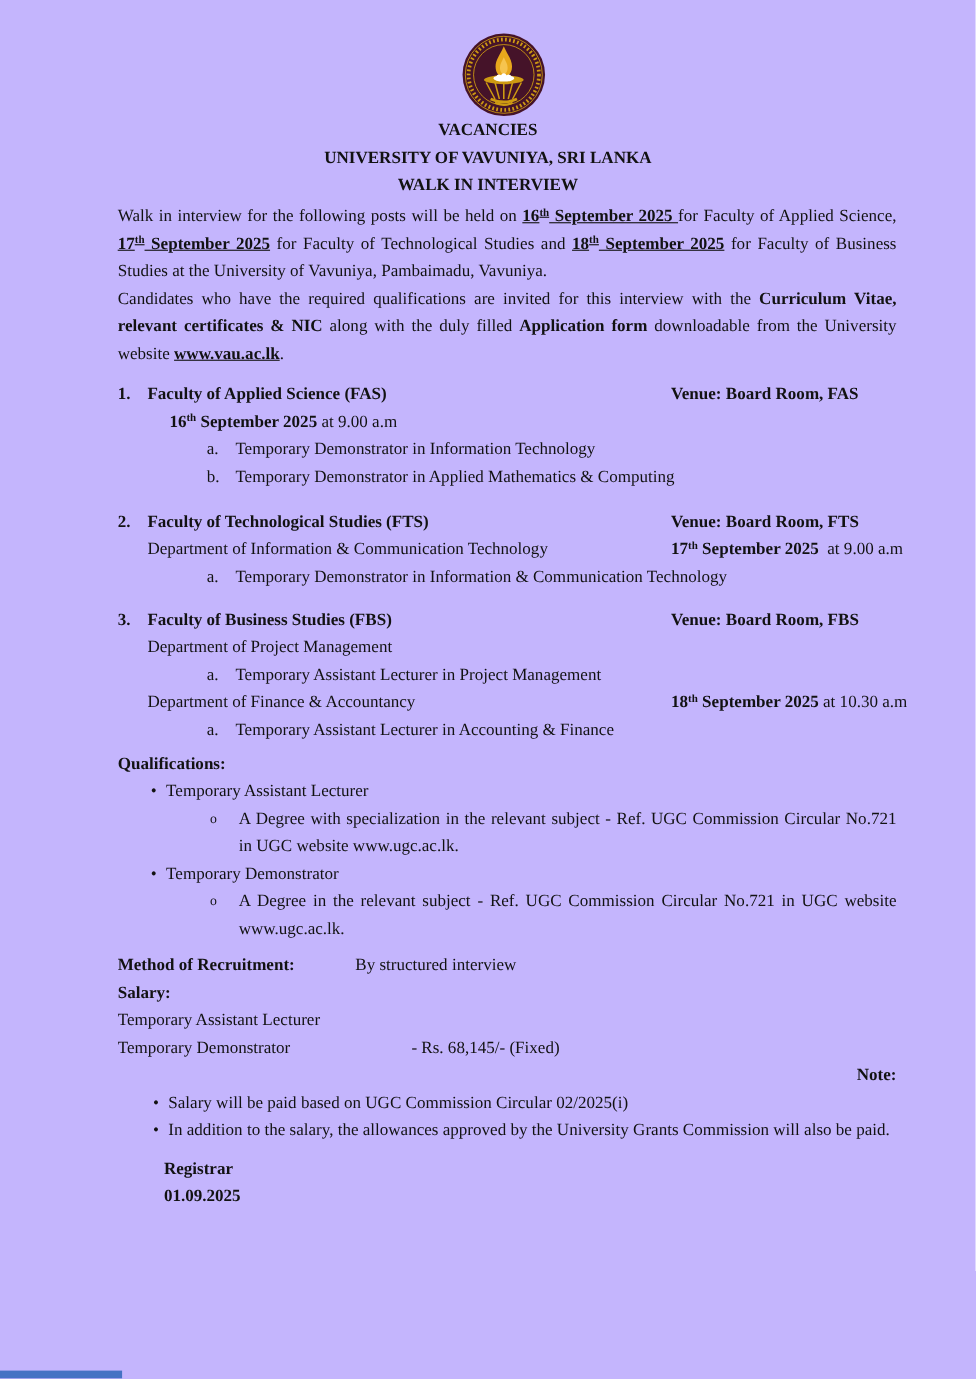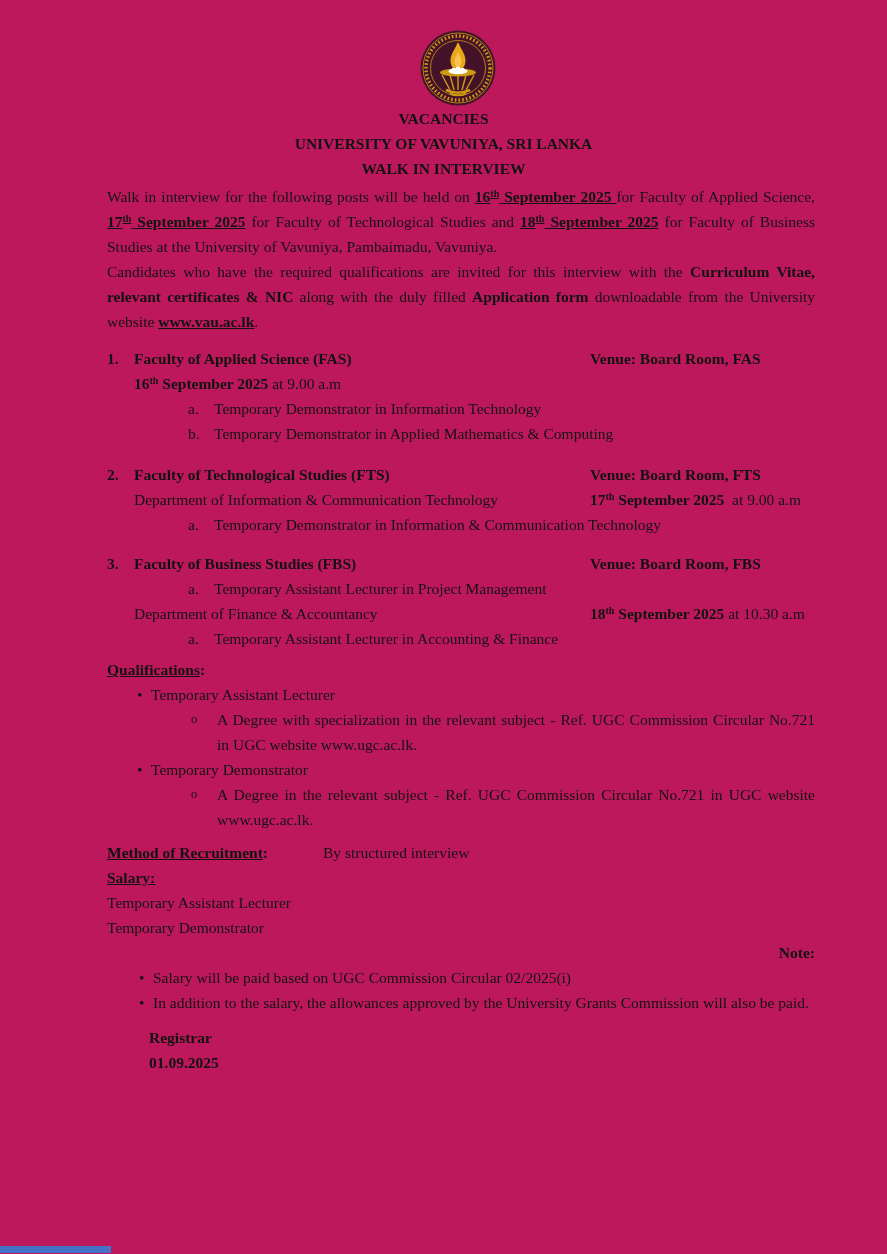--- a/index.html
+++ b/index.html
@@ -1,39 +1,39 @@
 <!DOCTYPE html>
 <html><head>
 <meta charset="utf-8">
 <style>
   html,body{margin:0;padding:0;background:#ffffff;}
   .page{
-    position:relative;width:887px;height:1254px;background:#be185d;
+    position:relative;width:887px;height:1254px;background:#c4b5fd;
     font-family:"Liberation Serif","DejaVu Serif",serif;
     font-size:15.5px;line-height:25px;color:#121212;overflow:hidden;
   }
   .content{padding:0 72px 0 107px;}
   .b{font-weight:700;font-family:Liberation Serif, serif;}
   .u{text-decoration:underline;}
   .sup{font-size:10px;vertical-align:5px;line-height:0;}
   .logo{width:76px;height:76px;margin:30px auto 0;transform:translateX(14px);display:block;}
   .titles div{text-align:center;font-weight:700;}
   .para{margin:0;text-align:justify;}
   .para1{margin-top:3px;}
   .para2{}
   .frow{display:grid;grid-template-columns:27px 456px 1fr;font-weight:700;}
   .drow{display:grid;grid-template-columns:456px 1fr;margin-left:27px;}
   .post{display:grid;grid-template-columns:26px 1fr;margin-left:81px;}
-  .when,.venue{white-space:pre;}
+  .when,.venue{white-space:pre;margin-left:20px;}
   .fac1{margin-top:12px;}
   .fac2{margin-top:16px;}
   .fac3{margin-top:14px;}
   .quals{margin-top:6px;}
   .qhead,.mhead,.shead{font-weight:700;}
-  .qhead .hu,.mhead .hu,.shead .hu{text-decoration:underline;text-align:right;}
+  .qhead .hu,.mhead .hu,.shead .hu{text-align:right;}
   .bul1{display:grid;grid-template-columns:14px 1fr;margin-left:30px;}
   .bul2{display:grid;grid-template-columns:26px 1fr;margin-left:84px;}
   .bul2 .marker{font-size:12.5px;}
   .bul2 .txt{text-align:justify;}
   .method{display:grid;grid-template-columns:216px 1fr;margin-top:8px;}
   .srow{display:grid;grid-template-columns:267px 1fr;}
   .note-head{font-weight:700;margin-left:14px;text-align:right;}
   .nbul{display:grid;grid-template-columns:14px 1fr;margin-left:32px;}
   .sig{margin-top:10px;font-weight:700;margin-left:42px;}
   .footer-bar{position:absolute;left:0;bottom:1px;width:111px;height:7px;}
@@ -105,20 +105,21 @@
       </div>
     </div>
 
     <div class="fac3">
       <div class="frow">
         <span>3.</span>
         <span>Faculty of Business Studies (FBS)</span>
         <span class="venue">Venue: Board Room, FBS</span>
       </div>
       <div class="drow">
+        <span>Department of Project Management</span>
       </div>
       <div class="post">
         <span>a.</span>
         <span>Temporary Assistant Lecturer in Project Management</span>
       </div>
       <div class="drow">
         <span>Department of Finance &amp; Accountancy</span>
         <span class="when"><span class="b">18</span><span class="b sup">th</span><span class="b"> September 2025</span><span> at 10.30 a.m</span></span>
       </div>
       <div class="post">
@@ -156,20 +157,21 @@
       <span>By structured interview</span>
     </div>
 
     <div>
       <div class="shead"><span class="hu">Salary: </span></div>
       <div class="srow">
         <span>Temporary Assistant Lecturer</span>
       </div>
       <div class="srow">
         <span>Temporary Demonstrator</span>
+        <span>- Rs. 68,145/- (Fixed)</span>
       </div>
       <div class="note-head">Note:</div>
       <div class="nbul">
         <span class="marker">•</span>
         <span>Salary will be paid based on UGC Commission Circular 02/2025(i)</span>
       </div>
       <div class="nbul">
         <span class="marker">•</span>
         <span>In addition to the salary, the allowances approved by the University Grants Commission will also be paid.</span>
       </div>

